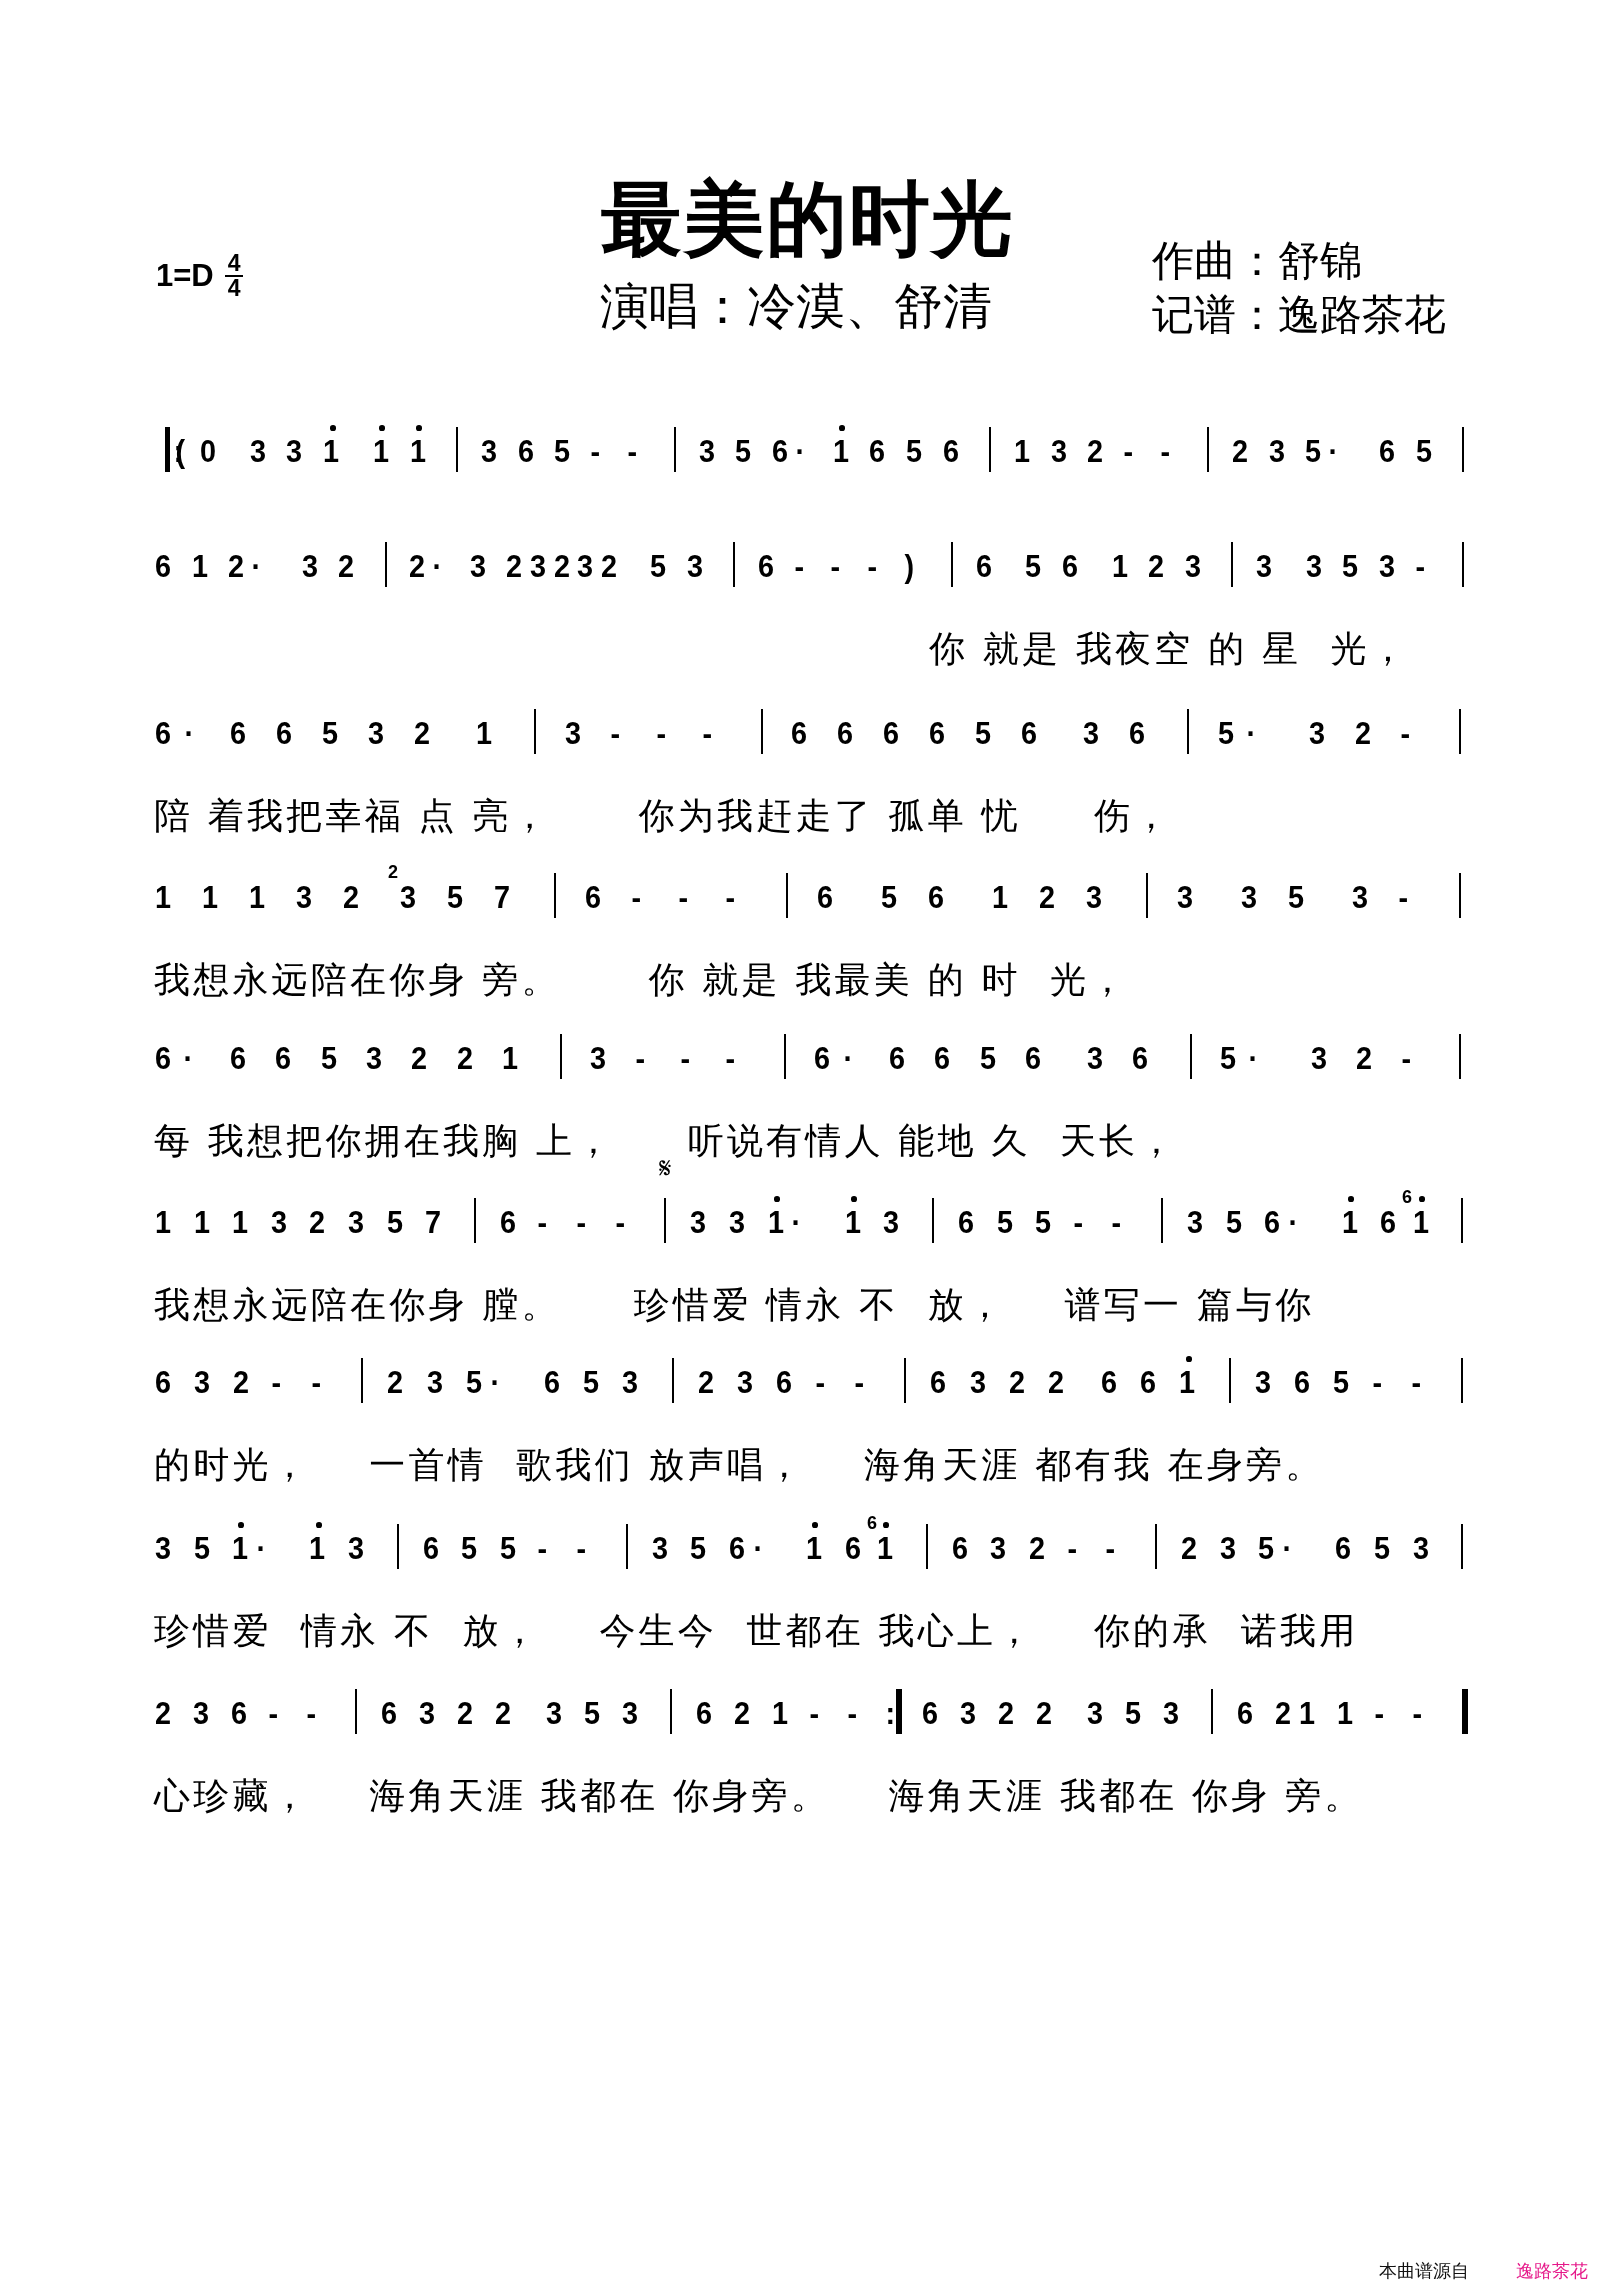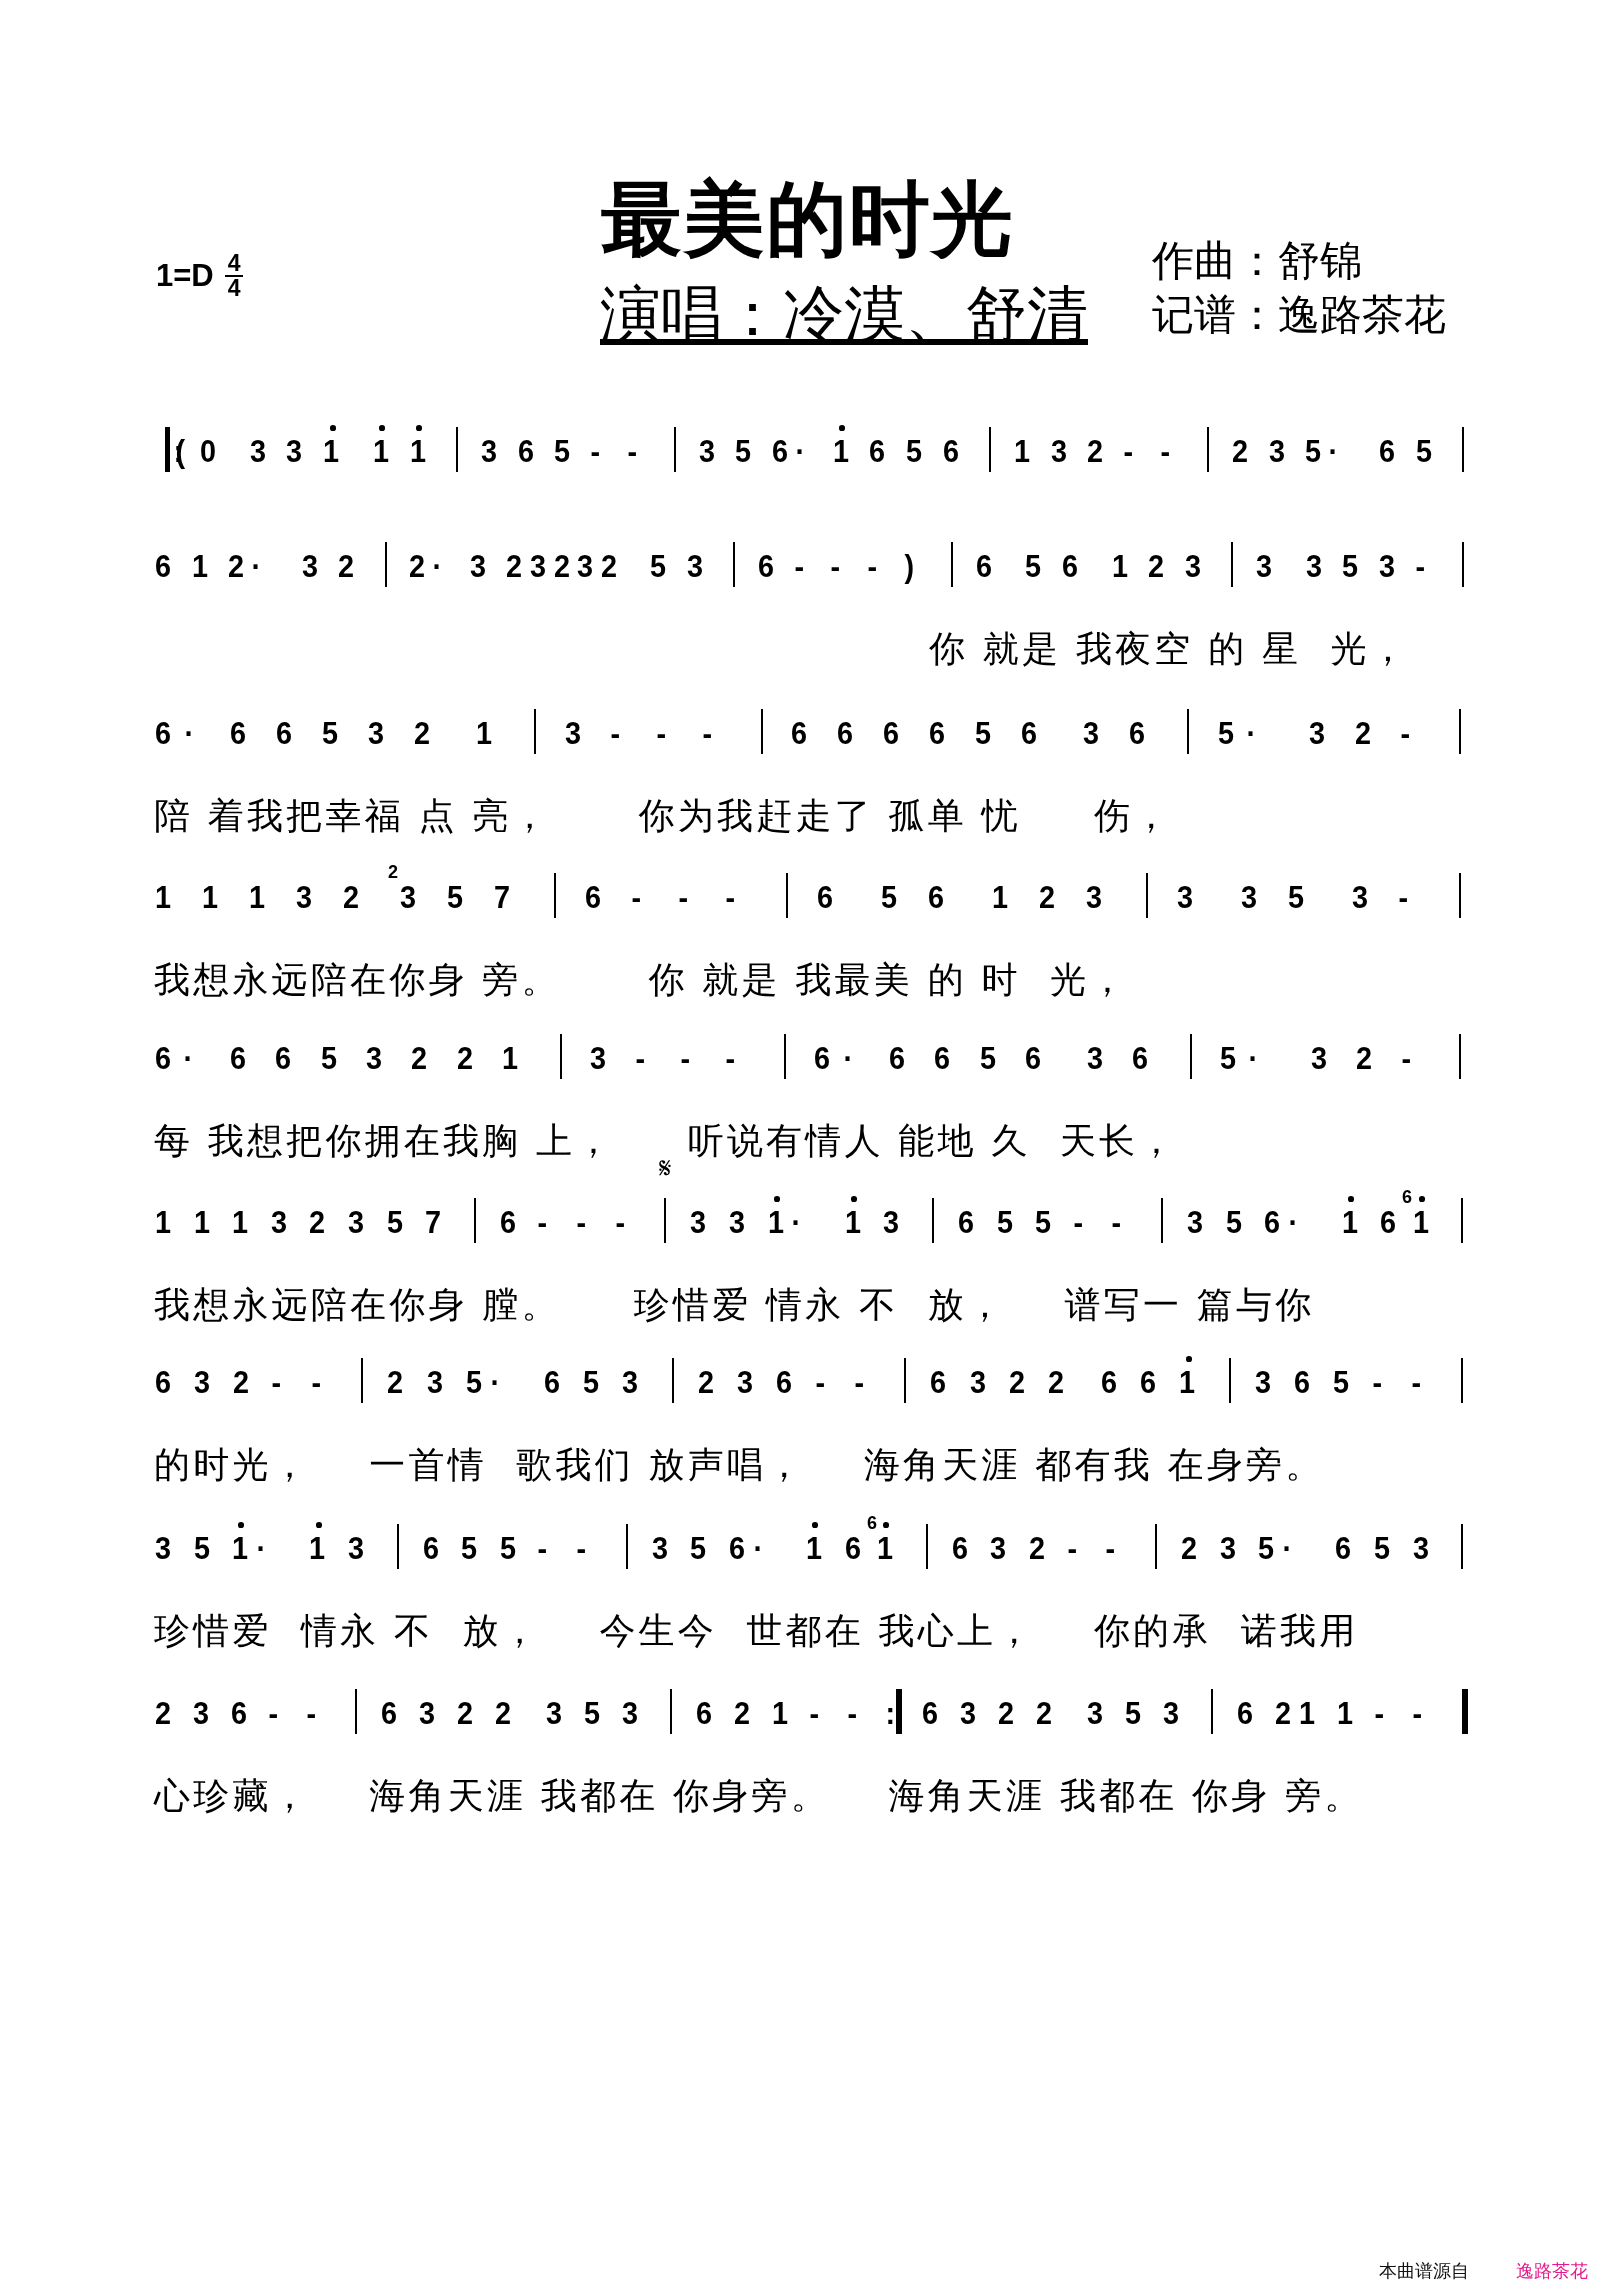--- a/index.html
+++ b/index.html
@@ -3,21 +3,21 @@
 <meta charset="utf-8">
 <style>
   html, body { margin:0; padding:0; background:#ffffff; }
   body { width:1623px; height:2295px; position:relative; overflow:hidden; color:#000; font-family:"DejaVu Sans", sans-serif; }
   .abs { position:absolute; }
   .title { left:0; width:1623px; top:166px; text-align:center; font-size:81px; font-weight:bold; letter-spacing:1.6px; font-family:"DejaVu Sans", sans-serif; }
   .title span { position:relative; left:-4px; }
   .key { left:156px; top:252px; font-size:31px; font-weight:bold; font-family:"Liberation Sans", sans-serif; display:flex; align-items:center; gap:4.9px; }
   .timesig { display:inline-flex; flex-direction:column; align-items:center; font-size:23px; line-height:23px; margin-left:6.5px; }
   .timesig .bar { width:18px; height:2.4px; background:#000; }
-  .singer { left:600px; top:274px; font-size:61px; font-family:"DejaVu Serif", serif;text-decoration:underline; }
+  .singer { left:600px; top:274px; font-size:49px; font-family:"DejaVu Serif", serif; }
   .credits { left:1152px; top:234px; font-size:42px; line-height:54px; font-family:"DejaVu Serif", serif; }
   .credit-line { white-space:nowrap; }
 
   .row { position:absolute; left:154px; width:1319px; }
   .notes { position:absolute; left:0; top:0; width:100%; height:73px; }
   .n { position:absolute; top:11.4px; font-family:"Liberation Sans", sans-serif; font-weight:bold; font-size:32px; line-height:36px; transform:scaleX(0.9); }
   .barline { position:absolute; top:4.9px; width:2.4px; height:45px; background:#000; }
   .dot { position:absolute; width:5.7px; height:5.7px; border-radius:50%; background:#000; }
   .lyr { position:absolute; top:88px; font-size:36px; white-space:pre; letter-spacing:3.2px; font-family:"DejaVu Sans", sans-serif; }
   .grace { position:absolute; font-family:"Liberation Sans", sans-serif; font-weight:bold; font-size:18px; }

